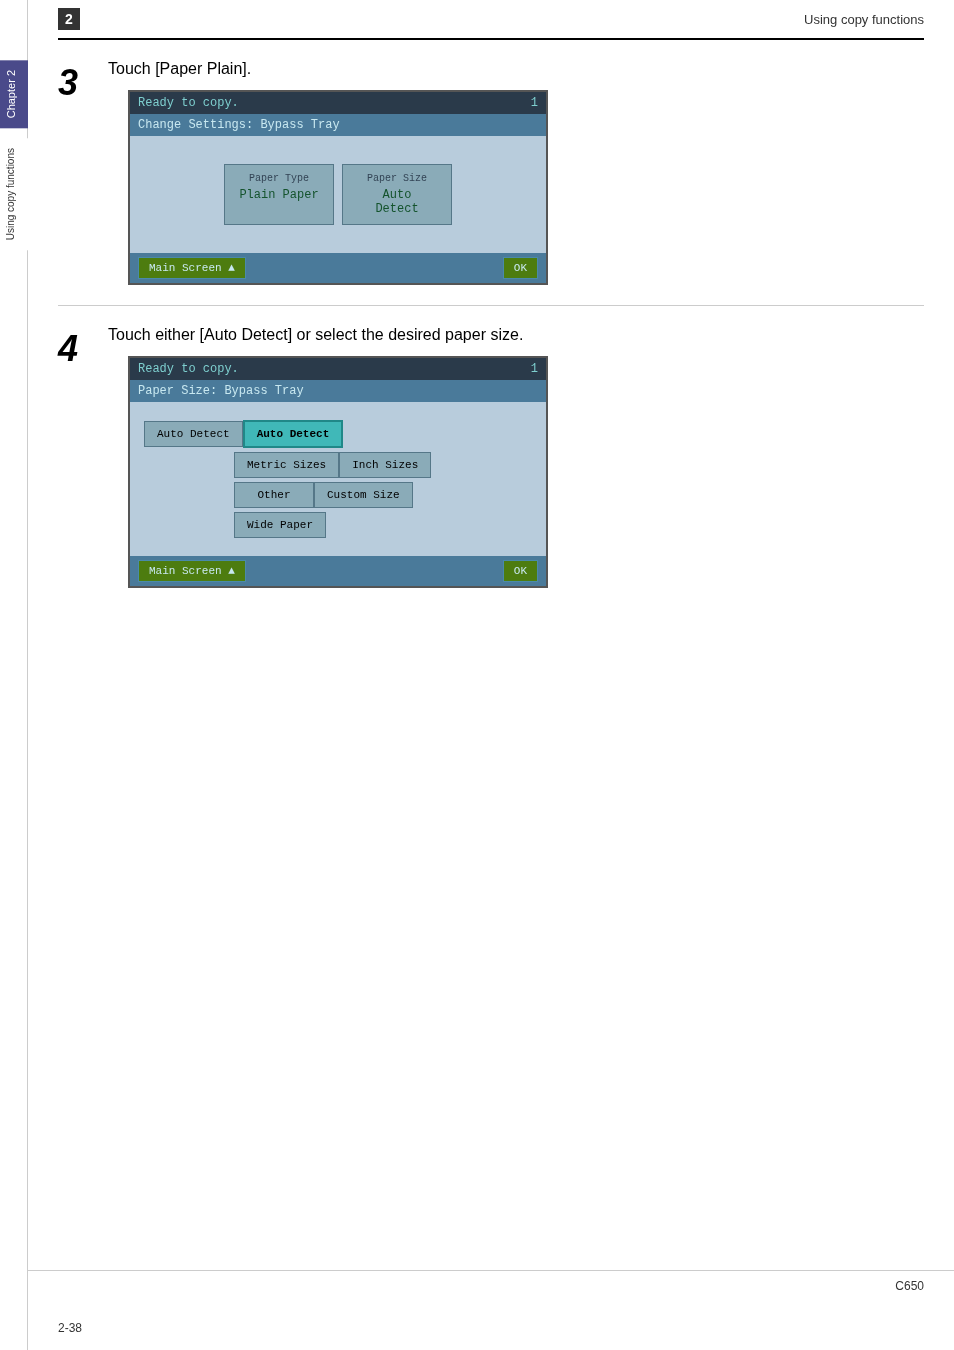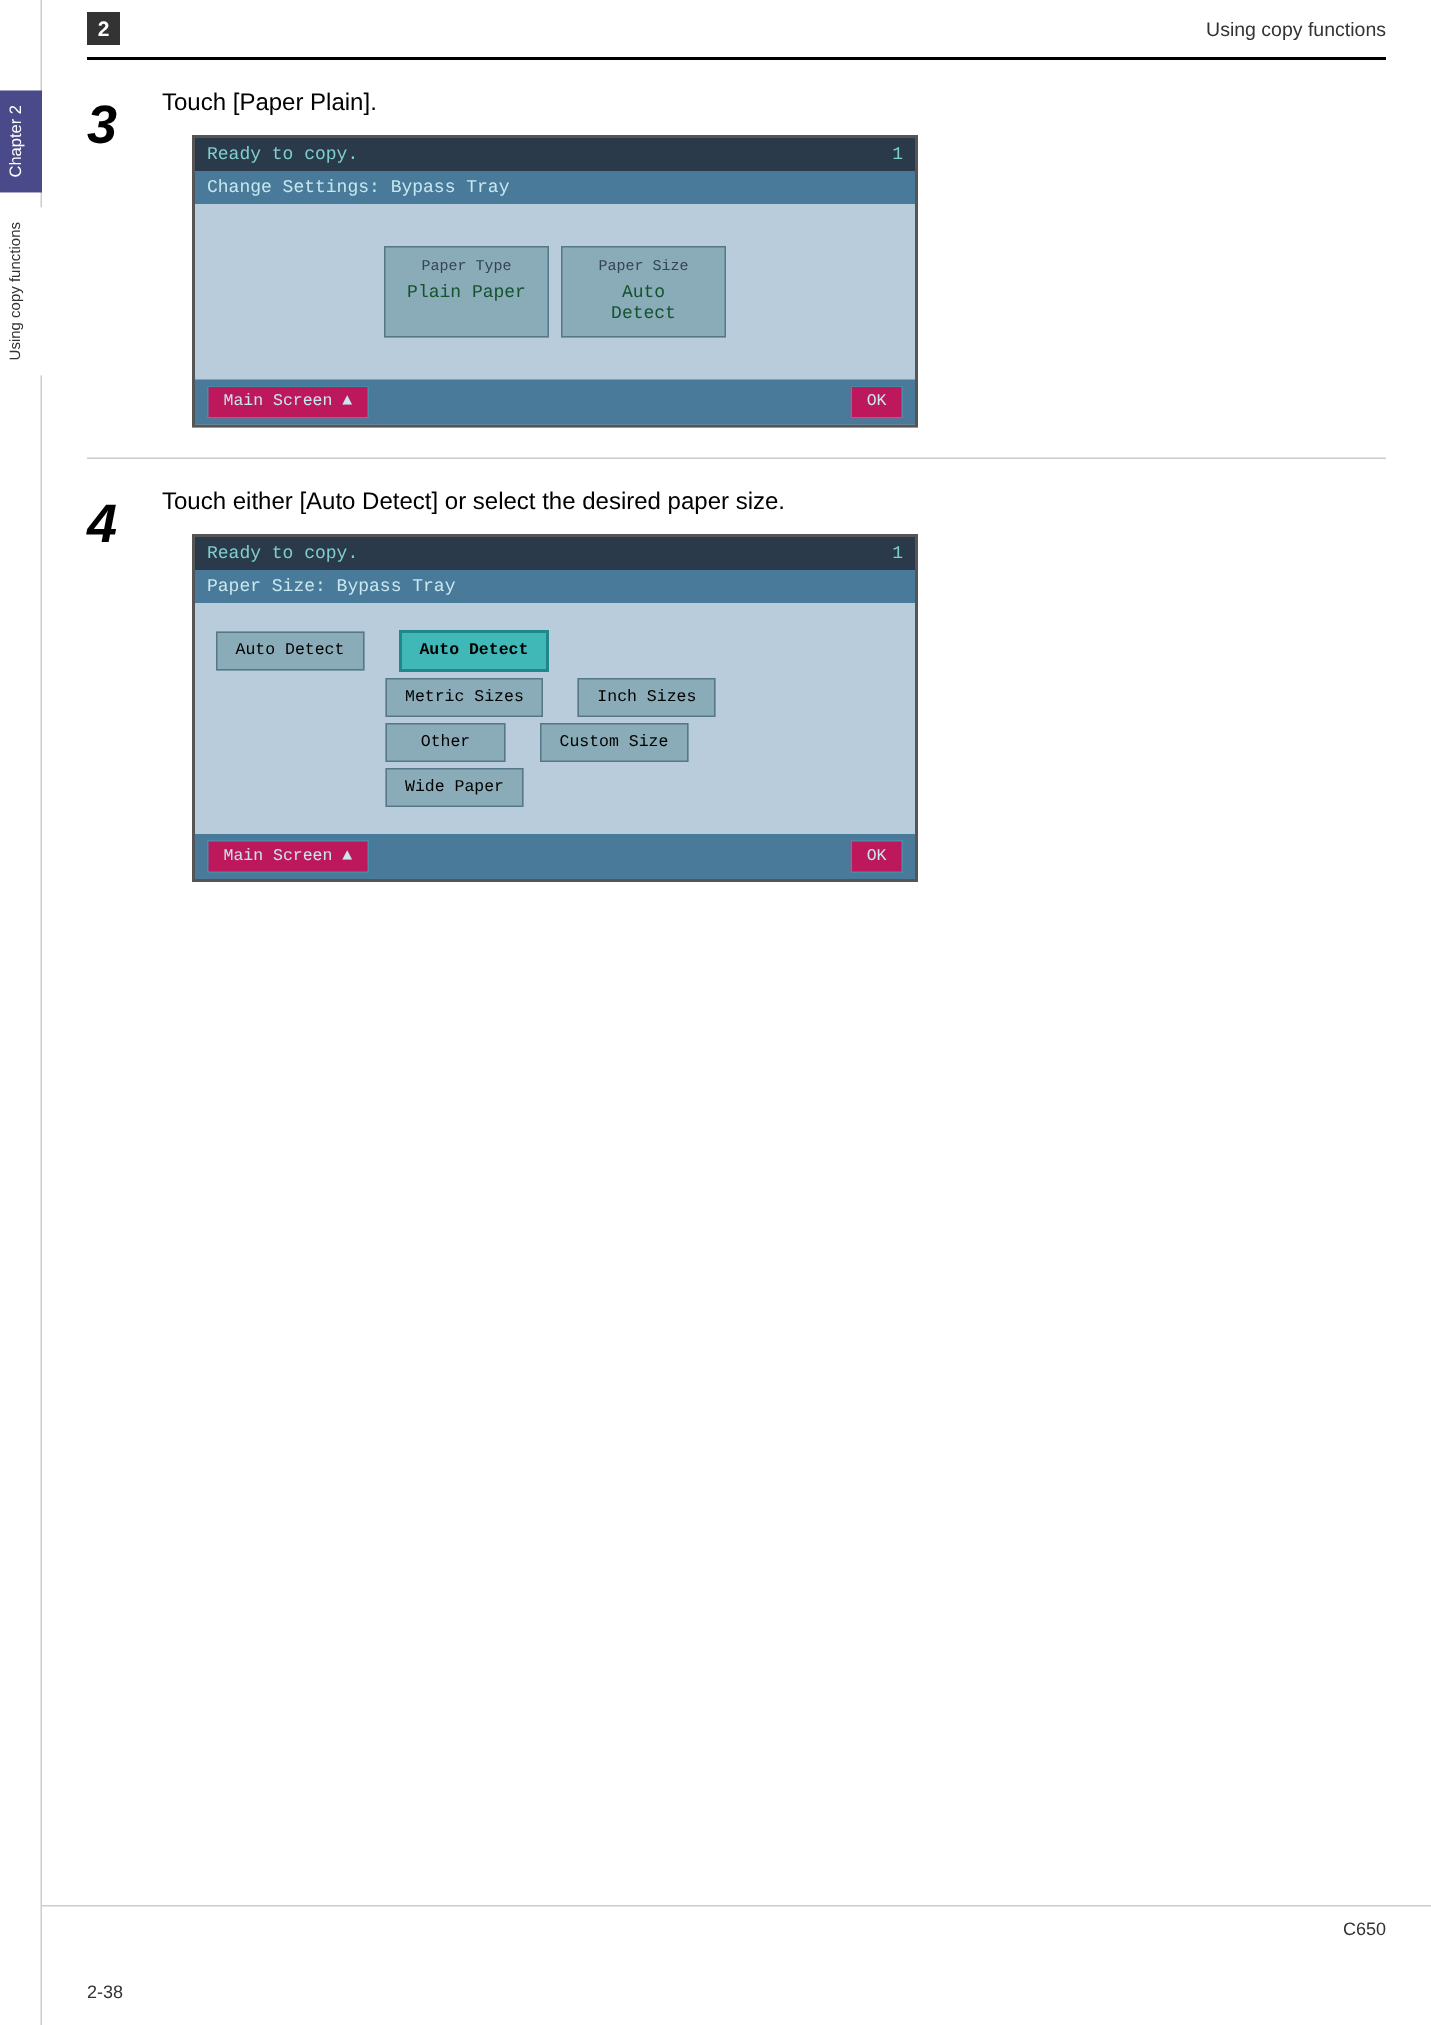--- a/index.html
+++ b/index.html
@@ -116,21 +116,21 @@
     }
 
     .step-instruction {
       font-size: 16px;
       margin-bottom: 12px;
       color: #000;
     }
 
     
     .device-screen {
-      width: 484px;
+      width: 420px;
       border: 2px solid #555;
       background: #b0c4d8;
       font-family: 'Courier New', monospace;
       margin-left: 20px;
     }
 
     .screen-status-bar {
       background: #2a3a4a;
       color: #7ecfcf;
       font-size: 12px;
@@ -174,21 +174,21 @@
     }
 
     .screen-footer {
       background: #4a7a9a;
       display: flex;
       justify-content: space-between;
       padding: 4px 8px;
     }
 
     .screen-footer-btn {
-      background: #be185d;
+      background: #4d7c0f;
       color: #c8e8f0;
       font-size: 11px;
       font-family: 'Courier New', monospace;
       padding: 4px 10px;
       border: 1px solid #4a8aaa;
       cursor: pointer;
     }
 
     
     .screen-paper-type-size {
@@ -219,21 +219,21 @@
       font-size: 12px;
     }
 
     
     .screen-grid {
       padding: 4px 6px;
     }
 
     .screen-row {
       display: flex;
-      gap: 23px;
+      gap: 0;
       margin: 4px 0;
       align-items: center;
     }
 
     
     .page-footer {
       position: absolute;
       bottom: 15px;
       left: 28px;
       right: 0;

